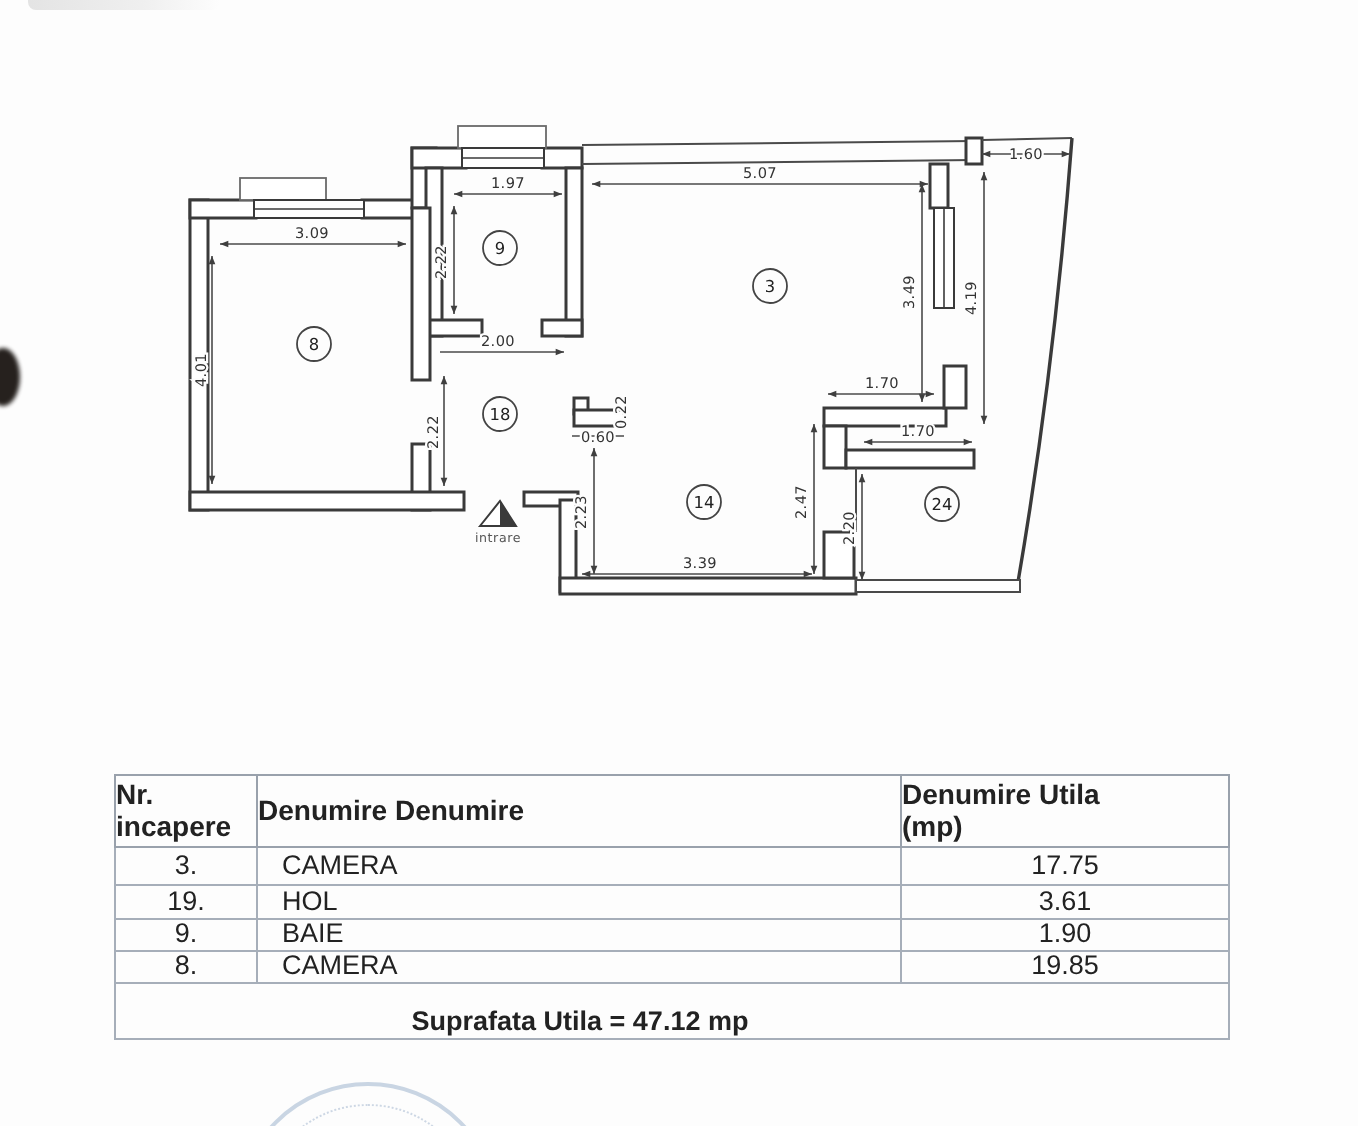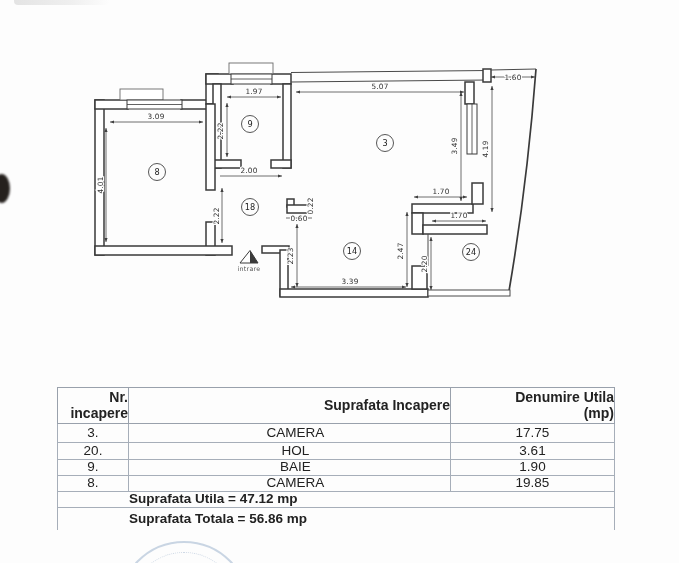--- a/index.html
+++ b/index.html
@@ -28,25 +28,25 @@
   .areatable{
     position:absolute;left:57px;top:387px;width:557px;
     border-collapse:collapse;table-layout:fixed;color:#222;
   }
   .areatable td{
     border:1px solid #a6aeb9;padding:0;vertical-align:middle;
     font-size:13.5px;line-height:1.1;overflow:hidden;white-space:nowrap;
     box-sizing:border-box;
   }
   .areatable td.c1{text-align:center;}
-  .areatable td.c2{text-align:center;padding-left:12px;}
+  .areatable td.c2{text-align:left;padding-left:12px;}
   .areatable td.c3{text-align:center;}
-  .areatable .hdr td{font-weight:bold;font-size:14px;text-align:right;border-color:#99a1ac;}
+  .areatable .hdr td{font-weight:bold;font-size:14px;text-align:left;border-color:#99a1ac;}
   .areatable .merged td{border-left:1px solid #a6aeb9;border-right:1px solid #a6aeb9;}
-  .span-center{margin-left:71px;width:322px;text-align:left;font-weight:bold;}
+  .span-center{margin-left:71px;width:322px;text-align:center;font-weight:bold;margin-top:12px;}
   .total-row td{border-bottom:none;}
   
   .blob{
     position:absolute;left:-7px;top:174px;width:17px;height:29px;
     background:#191411;border-radius:50%;filter:blur(1px);opacity:.94;
   }
   .smudge{
     position:absolute;left:14px;top:0;width:96px;height:5px;opacity:.55;
     background:linear-gradient(90deg,#cfcfcf,#e4e4e4 60%,rgba(230,230,230,0));
     border-radius:0 0 4px 4px;
@@ -212,53 +212,48 @@
         <col style="width:71px">
         <col style="width:322px">
         <col style="width:164px">
       </colgroup>
     <tbody>
         <tr class="hdr">
       <td class="c1" style="height:36px">
         <div>Nr.</div>
         <div>incapere</div>
       </td>
-      <td>Suprafata Incapere</td>
+      <td>Denumire Denumire</td>
       <td>
         <div>Denumire Utila</div>
         <div>(mp)</div>
       </td>
     </tr>
     <tr>
       <td class="c1" style="height:19px">3.</td>
       <td class="c2">CAMERA</td>
       <td class="c3">17.75</td>
     </tr>
     <tr>
-      <td class="c1" style="height:17px">20.</td>
+      <td class="c1" style="height:17px">19.</td>
       <td class="c2">HOL</td>
       <td class="c3">3.61</td>
     </tr>
     <tr>
       <td class="c1" style="height:16px">9.</td>
       <td class="c2">BAIE</td>
       <td class="c3">1.90</td>
     </tr>
     <tr>
       <td class="c1" style="height:16px">8.</td>
       <td class="c2">CAMERA</td>
       <td class="c3">19.85</td>
     </tr>
     <tr class="merged">
       <td colspan="3" style="height:15px">
         <div class="span-center">Suprafata Utila = 47.12 mp</div>
       </td>
     </tr>
-    <tr class="merged total-row">
-      <td colspan="3" style="height:23px">
-        <div class="span-center">Suprafata Totala = 56.86 mp</div>
-      </td>
-    </tr>
   </tbody>
     </table>
 
   <div class="stamp"></div>
 </div>
 
 </body></html>

